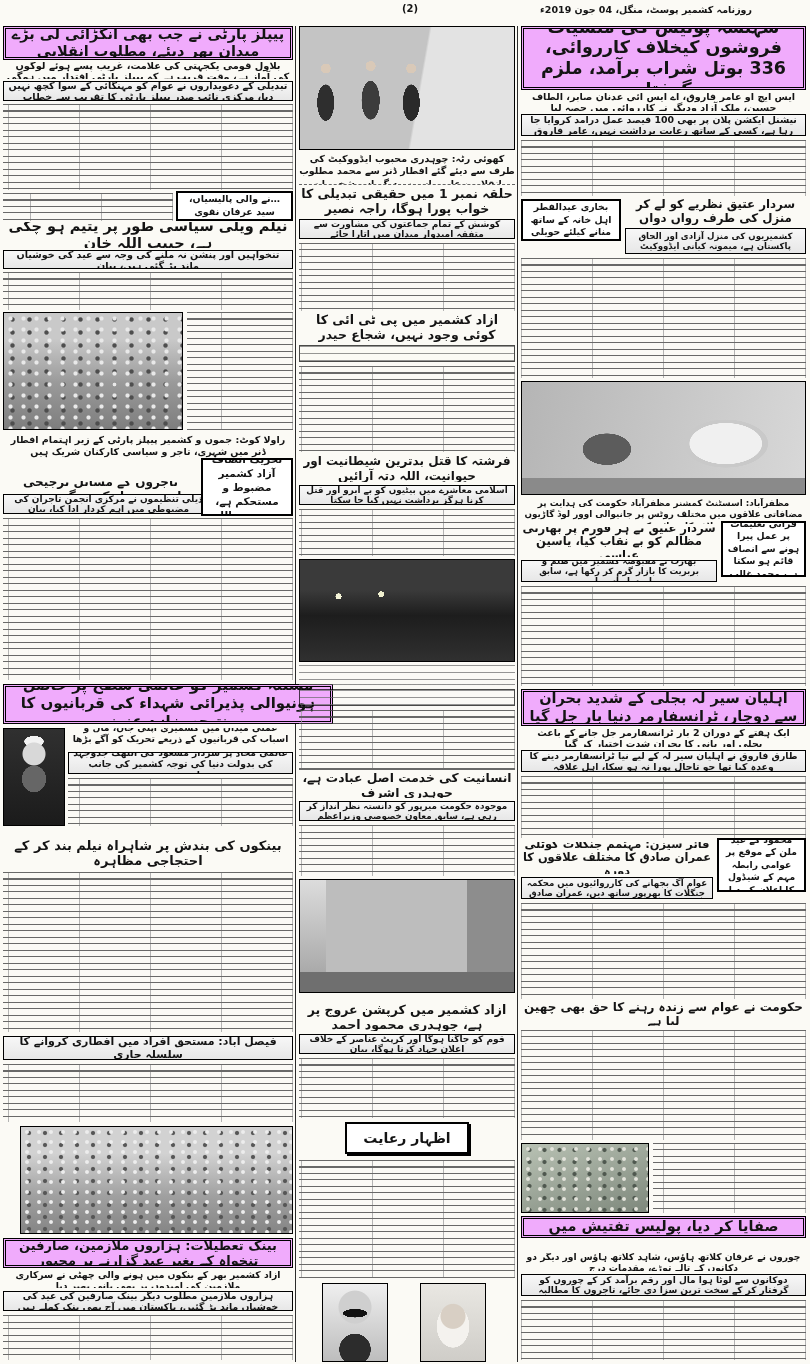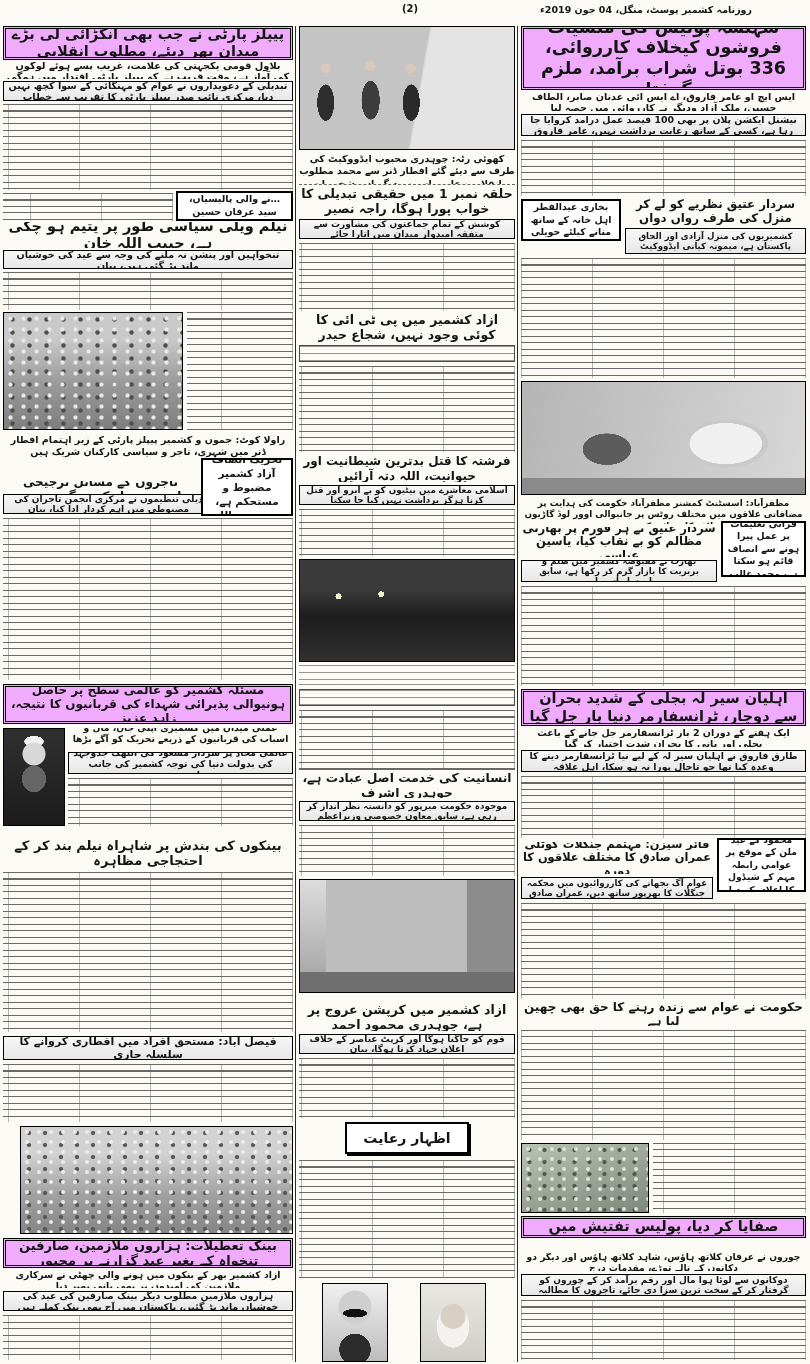--- a/index.html
+++ b/index.html
@@ -36,38 +36,38 @@
 
   <div class="vline" style="left:295px;top:26px;height:1336px"></div>
   <div class="vline" style="left:517px;top:26px;height:1336px"></div>
 
   <div class="abs hl frame" style="left:3px;top:26px;width:290px;height:34px;font-size:14.5px">پیپلز پارٹی نے جب بھی انگڑائی لی بڑے میدان بھر دیئے، مطلوب انقلابی</div>
   <div class="abs sub" style="left:3px;top:62px;width:290px;height:17px;font-size:9.8px">بلاول قومی یکجہتی کی علامت، غریب پسے ہوئے لوگوں کی آواز ہے، وقت قریب ہے کہ پیپلز پارٹی اقتدار میں ہوگی</div>
   <div class="abs bar" style="left:3px;top:81px;width:290px;height:20px;font-size:9.6px">تبدیلی کے دعویداروں نے عوام کو مہنگائی کے سوا کچھ نہیں دیا، مرکزی نائب صدر پیپلز پارٹی کا تقریب سے خطاب</div>
   <div class="abs tx" style="left:3px;top:104px;width:290px;height:86px"></div>
 
   <div class="abs tx" style="left:3px;top:193px;width:170px;height:28px"></div>
-  <div class="abs box2" style="left:176px;top:191px;width:117px;height:30px;font-size:9.5px">…نے والی پالیسیاں، سید عرفان حسین</div>
+  <div class="abs box2" style="left:176px;top:191px;width:117px;height:30px;font-size:9.5px">…نے والی پالیسیاں، سید عرفان نقوی</div>
 
   <div class="abs hl plain" style="left:3px;top:222px;width:290px;height:26px;font-size:14.5px">نیلم ویلی سیاسی طور پر یتیم ہو چکی ہے، حبیب اللہ خان</div>
   <div class="abs bar" style="left:3px;top:250px;width:290px;height:19px;font-size:9.6px">تنخواہیں اور پنشن نہ ملنے کی وجہ سے عید کی خوشیاں ماند پڑ گئی ہیں، بیان</div>
   <div class="abs tx" style="left:3px;top:272px;width:290px;height:38px"></div>
 
   <div class="abs photo" style="left:3px;top:312px;width:180px;height:118px;background-color:#a8a8a8;
         background-image:radial-gradient(circle,#e9e9e9 1.5px,transparent 2.6px),radial-gradient(circle,#4e4e4e 1.6px,transparent 2.8px),linear-gradient(180deg,#c9c9c9 0 22%,#9a9a9a 60%,#7e7e7e 100%);
         background-size:13px 11px,17px 13px,100% 100%"></div>
   <div class="abs tx" style="left:187px;top:312px;width:106px;height:118px"></div>
   <div class="abs cap" style="left:3px;top:434px;width:290px;height:26px">راولا کوٹ: جموں و کشمیر پیپلز پارٹی کے زیر اہتمام افطار ڈنر میں شہری، تاجر و سیاسی کارکنان شریک ہیں</div>
 
   <div class="abs hl plain" style="left:3px;top:481px;width:195px;height:30px;font-size:12px">تاجروں کے مسائل ترجیحی بنیادوں پر حل کریں گے، چوہدری نعیم</div>
   <div class="abs bar" style="left:3px;top:494px;width:211px;height:20px;font-size:9px">ذیلی تنظیموں نے مرکزی انجمن تاجران کی مضبوطی میں اہم کردار ادا کیا، بیان</div>
   <div class="abs box2" style="left:201px;top:458px;width:92px;height:58px;font-size:10.5px">تحریک انصاف آزاد کشمیر مضبوط و مستحکم ہے، محمد عبداللہ</div>
   <div class="abs tx" style="left:3px;top:518px;width:290px;height:162px"></div>
 
-  <div class="abs hl frame" style="left:3px;top:684px;width:290px;height:40px;font-size:12px">مسئلہ کشمیر کو عالمی سطح پر حاصل ہونیوالی پذیرائی شہداء کی قربانیوں کا نتیجہ، زاہد عزیز</div>
+  <div class="abs hl frame" style="left:3px;top:684px;width:330px;height:40px;font-size:15px">مسئلہ کشمیر کو عالمی سطح پر حاصل ہونیوالی پذیرائی شہداء کی قربانیوں کا نتیجہ، زاہد عزیز</div>
   <div class="abs photo" style="left:3px;top:728px;width:62px;height:98px;background:
         radial-gradient(circle at 50% 26%,#d8d8d8 11px,transparent 12px),
         radial-gradient(ellipse 16px 9px at 50% 13%,#f2f2f2 60%,transparent 61%),
         radial-gradient(ellipse 20px 22px at 50% 52%,#666 60%,transparent 61%),
         linear-gradient(#303030,#1b1b1b)"></div>
   <div class="abs sub" style="left:68px;top:728px;width:225px;height:20px;font-size:9.2px">عملی میدان میں کشمیری اپنی جان، مال و اسباب کی قربانیوں کے ذریعے تحریک کو آگے بڑھا رہے ہیں</div>
   <div class="abs bar" style="left:68px;top:752px;width:225px;height:22px;font-size:9.2px">عالمی محاذ پر سردار مسعود کی انتھک جدوجہد کی بدولت دنیا کی توجہ کشمیر کی جانب مبذول ہو رہی ہے</div>
   <div class="abs tx" style="left:68px;top:778px;width:225px;height:48px"></div>
 
   <div class="abs hl plain" style="left:3px;top:838px;width:290px;height:30px;font-size:13px">بینکوں کی بندش پر شاہراہ نیلم بند کر کے احتجاجی مظاہرہ</div>

